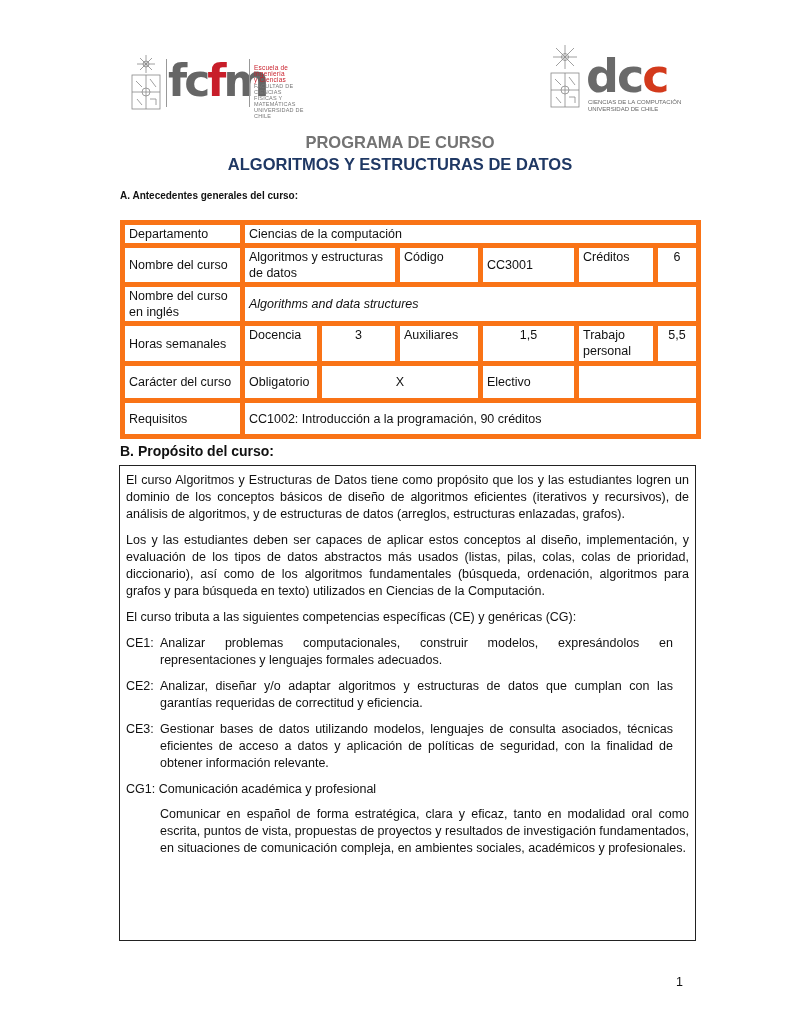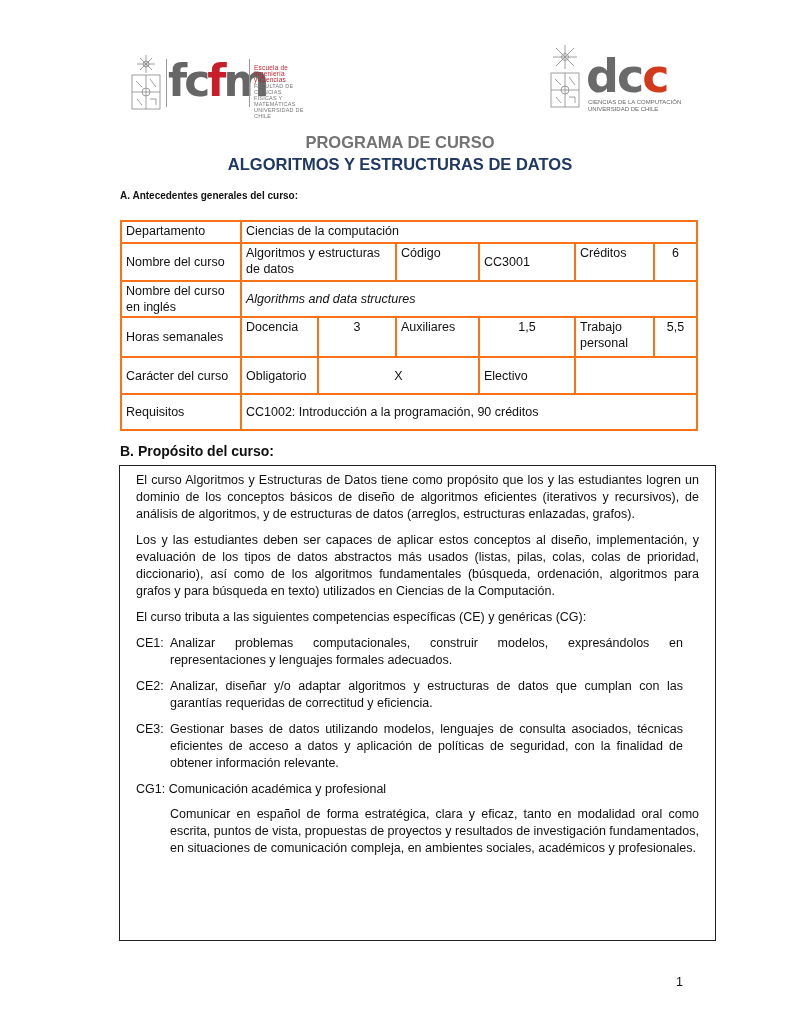--- a/index.html
+++ b/index.html
@@ -17,29 +17,29 @@
   .dcc-c2 { color: #d33a1c; }
   .dcc-sub { position:absolute; font-size: 6px; line-height: 7px; color:#666; }
 
   .title1 { left: 0; width: 800px; top: 133px; text-align: center; font-size: 16.5px; font-weight: bold; color: #737373; }
   .title2 { left: 0; width: 800px; top: 155px; text-align: center; font-size: 16.5px; font-weight: bold; color: #1f3864; }
   .sec-a { left: 120px; top: 190px; font-size: 10px; font-weight: bold; }
   .sec-b { left: 120px; top: 443px; font-size: 14px; font-weight: bold; }
 
   
   .tbl { left: 120px; top: 220px; width: 576px; border-collapse: collapse; font-size: 12.5px; table-layout: fixed; }
-  .tbl td { border: 2px solid #f97316; padding: 1px 4px; vertical-align: top; line-height: 16px; }
+  .tbl td { border: 5px solid #f97316; padding: 1px 4px; vertical-align: top; line-height: 16px; }
   .tbl .lbl { vertical-align: middle; }
   .tbl .c { text-align: center; }
   .tbl .mid { vertical-align: middle; }
   .tbl tr.thick-top td { border-top: 1.5px solid #333; }
   .tbl { border: 1.5px solid #555; }
 
   
-  .box { left: 119px; top: 465px; width: 563px; height: 462px; border: 1.5px solid #222; padding: 6px 16px; font-size: 12.5px; line-height: 17px; }
+  .box { left: 119px; top: 465px; width: 563px; height: 462px; border: 1.5px solid #222; padding: 6px 6px; font-size: 12.5px; line-height: 17px; }
   .box p { margin: 0 0 9px 0; text-align: justify; }
   .comp { margin: 0 16px 9px 0; padding-left: 34px; text-indent: -34px; text-align: justify; }
   .comp .code { display: inline-block; width: 34px; text-indent: 0; }
   .cg-desc { padding-left: 34px; text-align: justify; margin-top: 8px; }
 
   .page-num { left: 676px; top: 975px; font-size: 12.5px; }
 </style>
 </head>
 <body>
 

